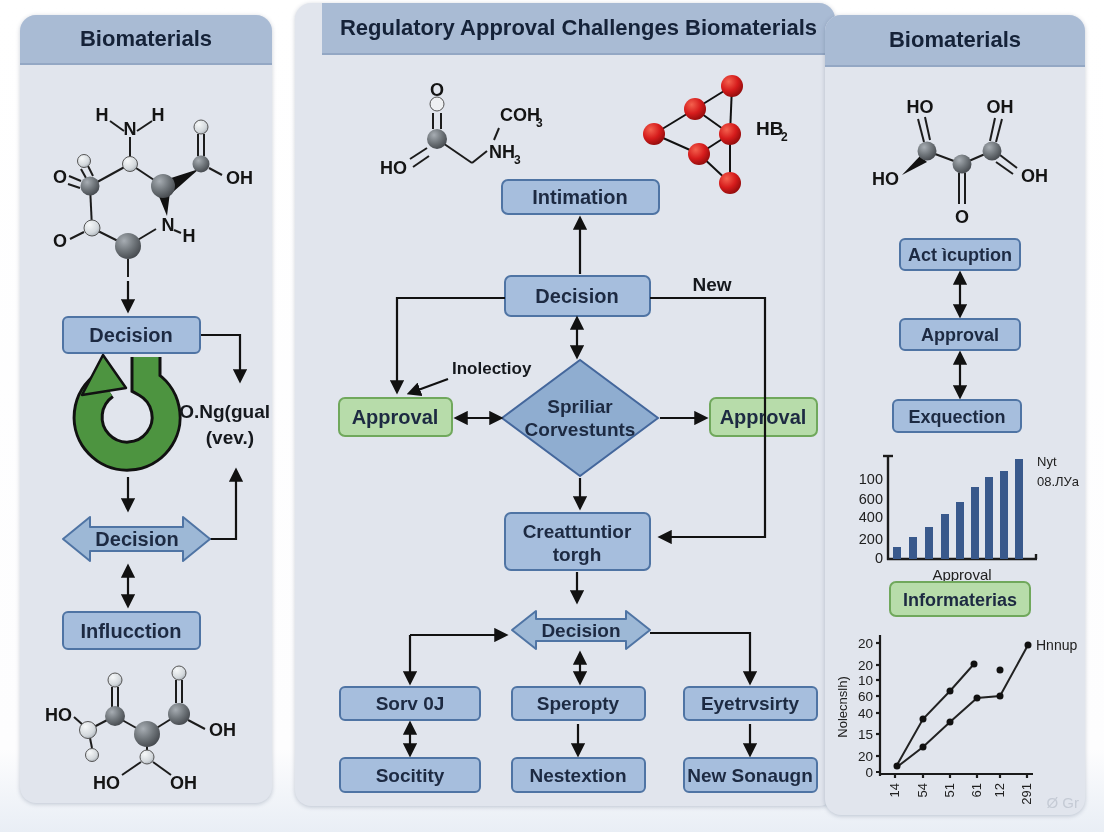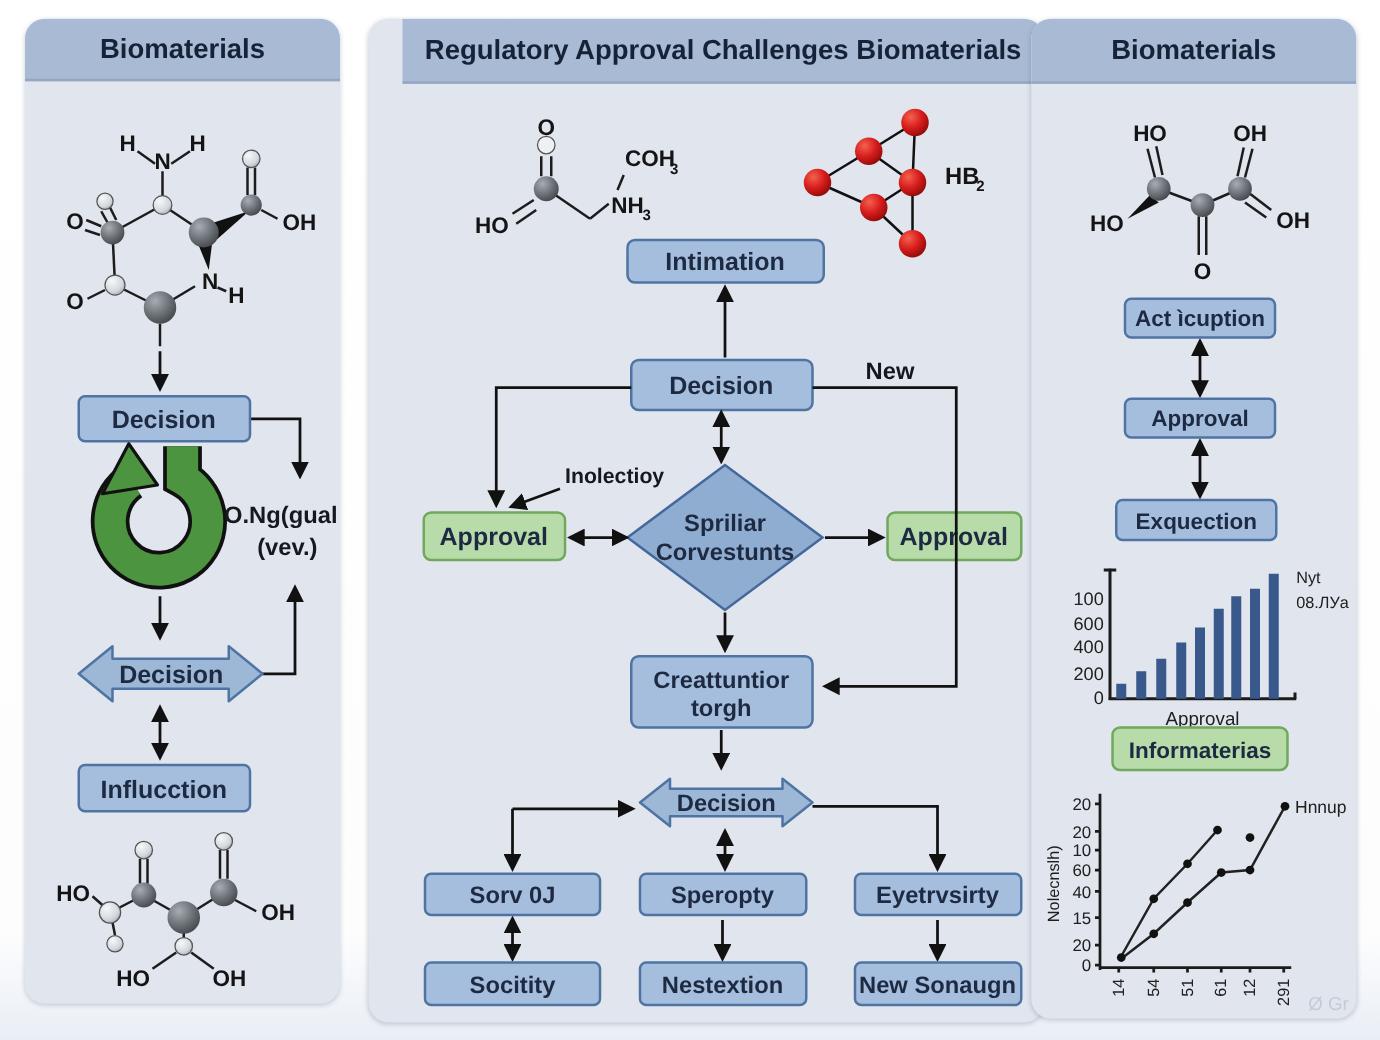--- a/index.html
+++ b/index.html
@@ -10,21 +10,21 @@
   .panel-header{background:#a9bbd4;border-bottom:2px solid #93a7c4;display:flex;align-items:center;justify-content:center;
     font-weight:700;color:#152238;}
   .panel-body{position:relative;width:100%;}
   svg{display:block;}
   svg text{font-family:"Liberation Sans", sans-serif;}
   .boxtxt{font-weight:600;fill:#1d2a42;}
   .moltxt{font-weight:600;fill:#141414;}
   .axistxt{fill:#202020;}
   #panel-left{left:20px;top:15px;width:252px;height:788px;}
   #panel-left .panel-header{height:48px;font-size:22px;}
-  #panel-middle{left:295px;top:15px;width:513px;height:803px;padding-left:27px;}
+  #panel-middle{left:295px;top:3px;width:513px;height:803px;padding-left:27px;}
   #panel-middle .panel-header{height:50px;font-size:22px;}
   #panel-right{left:825px;top:15px;width:260px;height:800px;}
   #panel-right .panel-header{height:50px;font-size:22px;}
 </style>
 </head>
 <body>
 
 <div class="stage">
 
   <div class="panel" id="panel-left">

